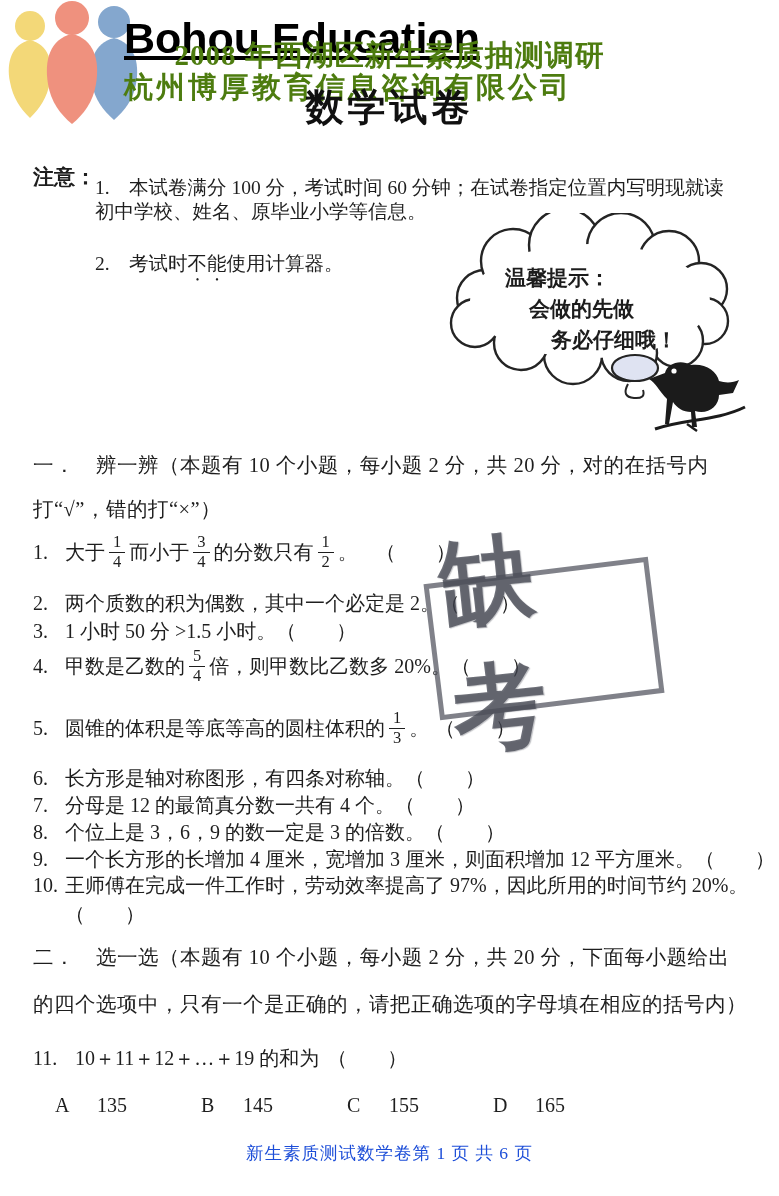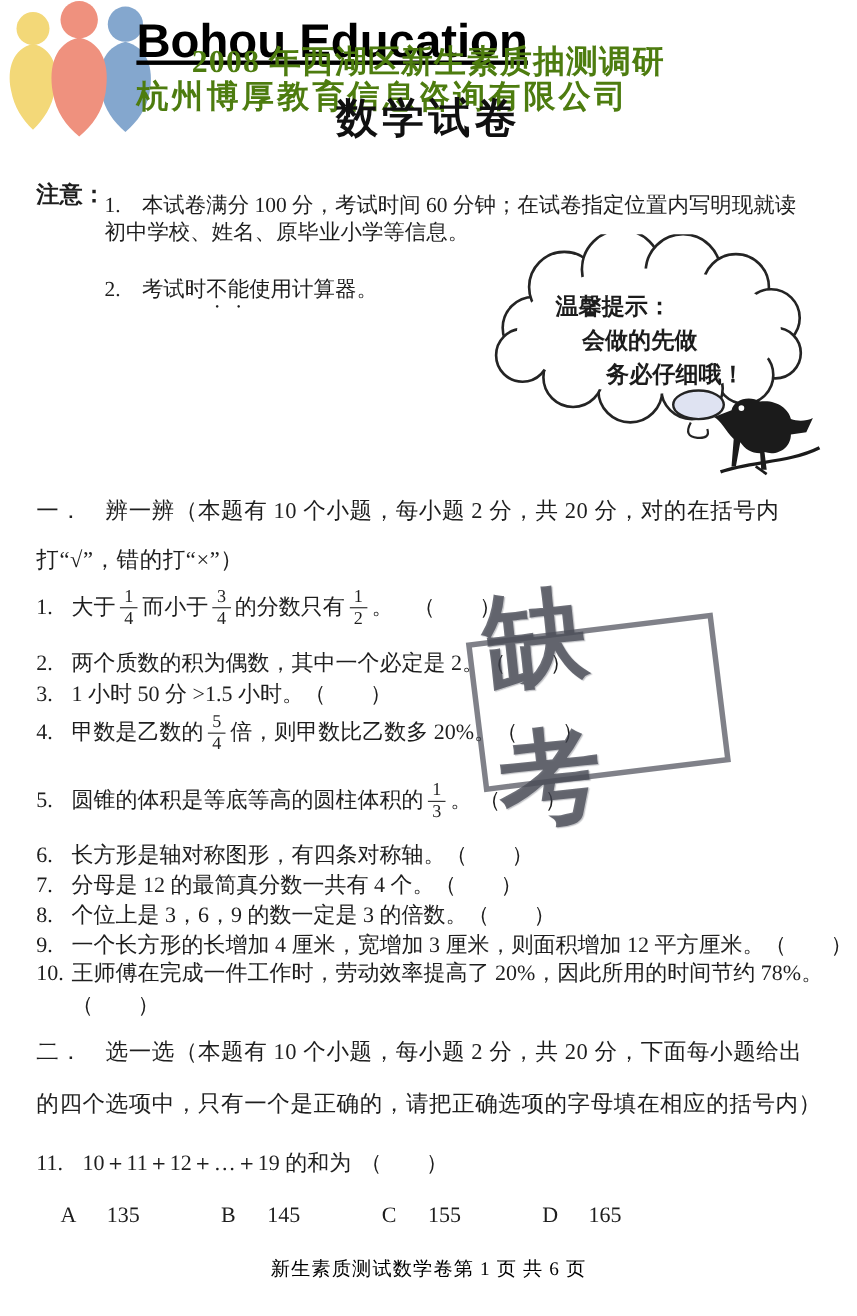--- a/index.html
+++ b/index.html
@@ -37,21 +37,21 @@
   .q5{top:700px;height:56px;}
   .q6{top:764px;}
   .q7{top:791px;}
   .q8{top:818px;}
   .q9{top:845px;}
   .q10{top:871px;}
   .q11{top:1044px;font-size:20px;}
   .options{top:1094px;left:55px;width:700px;display:flex;font-size:20px;}
   .opt{width:146px;display:flex;}
   .opt .olabel{width:42px;}
-  .footer{top:1141px;font-size:17.5px;color:#000000;letter-spacing:1px;}
+  .footer{top:1141px;font-size:17.5px;color:#1d4ed8;letter-spacing:1px;}
   .cloud-wrap{top:213px;left:425px;width:345px;height:225px;z-index:2;}
   .stamp{top:570px;left:431px;width:216px;height:127px;z-index:3;
          border:5px solid rgba(64,66,78,.72);transform:rotate(-7deg);
          display:flex;align-items:center;justify-content:center;opacity:.92;}
   .stamp-text{font-size:94px;font-weight:900;letter-spacing:12px;color:rgba(60,62,74,.8);
               font-family:"Liberation Serif","DejaVu Serif",serif;
               text-shadow:1px 1px 1px rgba(60,62,74,.35);transform:rotate(1deg);padding-left:10px;}
   .logo{top:996px;left:222px;width:520px;height:134px;z-index:1;}
   .logo-name{position:absolute;left:124px;top:14px;font-family:"Liberation Sans","DejaVu Sans",sans-serif;
              font-size:43px;font-weight:bold;color:#000000;letter-spacing:0px;white-space:nowrap;text-decoration:underline;}
@@ -186,21 +186,21 @@
 
 <div class="layer q q8">
   <span class="qno">8.</span><span>个位上是 3，6，9 的数一定是 3 的倍数。</span><span>（　　）</span>
 </div>
 
 <div class="layer q q9">
   <span class="qno">9.</span><span>一个长方形的长增加 4 厘米，宽增加 3 厘米，则面积增加 12 平方厘米。</span><span>（　　）</span>
 </div>
 
 <div class="layer q q10">
-  <span class="qno">10.</span><span>王师傅在完成一件工作时，劳动效率提高了 20%，因此所用的时间节约 78%。</span><span>（　　）</span>
+  <span class="qno">10.</span><span>王师傅在完成一件工作时，劳动效率提高了 97%，因此所用的时间节约 20%。</span><span>（　　）</span>
 </div>
 
 <div class="stamp layer">
   <span class="stamp-text">缺考</span>
 </div>
 
 <div class="layer sec-heading s2h">二．　选一选（本题有 10 个小题，每小题 2 分，共 20 分，下面每小题给出的四个选项中，只有一个是正确的，请把正确选项的字母填在相应的括号内）</div>
 
 <div class="layer q q11">
   <span class="qno" style="min-width:42px;">11.</span><span>10＋11＋12＋…＋19 的和为</span><span style="margin-left:8px;">（　　）</span>

